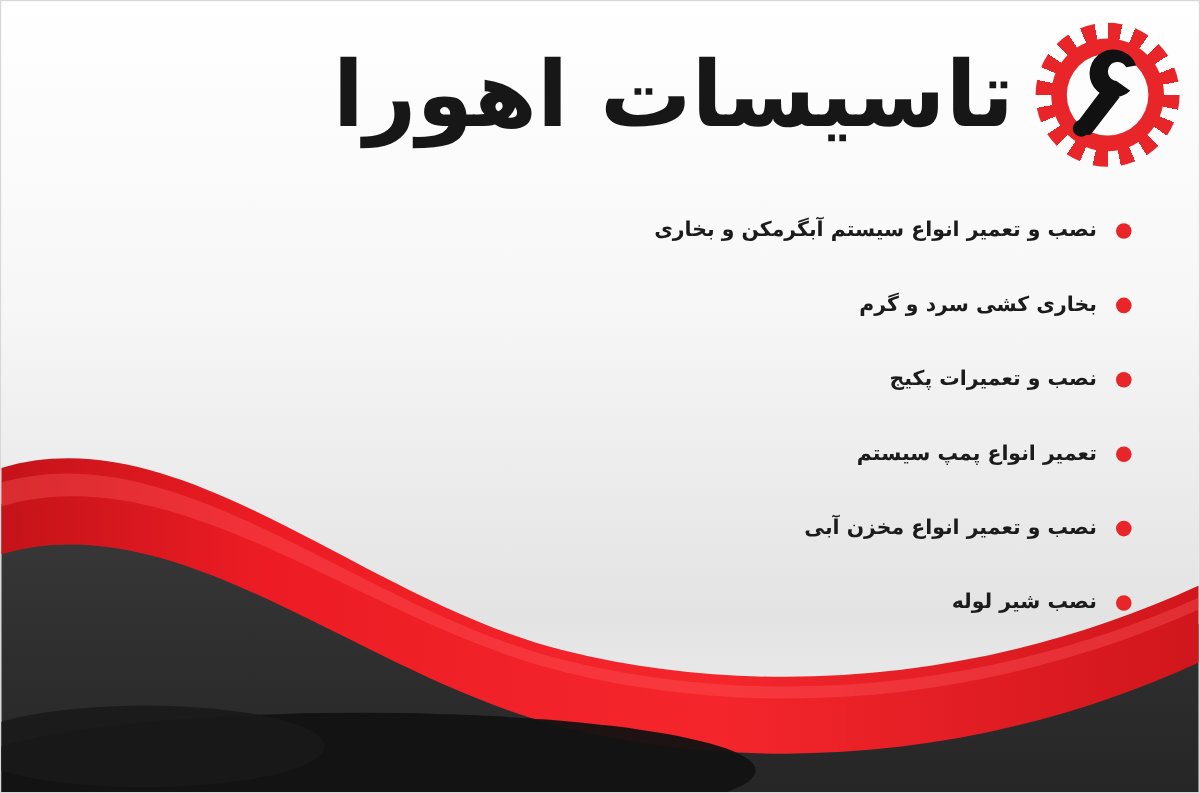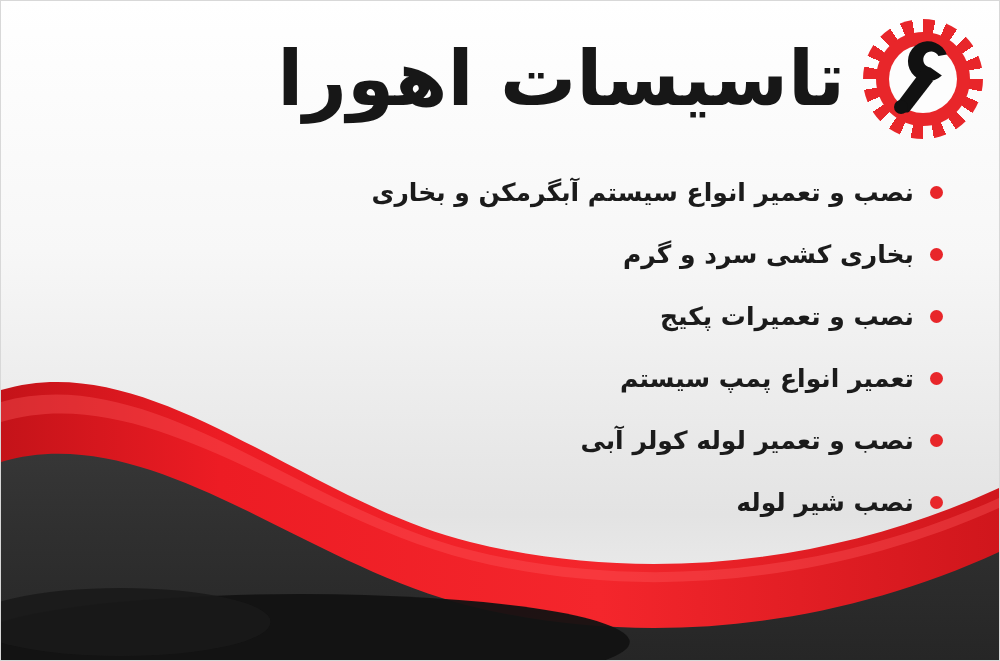--- a/index.html
+++ b/index.html
@@ -113,21 +113,21 @@
     padding-right: 36px;
   }
   .bullet {
     width: 13px;
     height: 13px;
     border-radius: 50%;
     background: #e8262a;
     flex: 0 0 auto;
   }
   .service-text {
-    font-size: 25px;
+    font-size: 17px;
     font-weight: bold;
     color: #1b1b1b;
     white-space: nowrap;
   }
 
   
   .decor {
     position: absolute;
     left: 0;
     right: 0;
@@ -177,21 +177,21 @@
       <span class="service-text">نصب و تعمیرات پکیج</span>
     </div>
 
     <div class="service-item">
       <span class="bullet"></span>
       <span class="service-text">تعمیر انواع پمپ سیستم</span>
     </div>
 
     <div class="service-item">
       <span class="bullet"></span>
-      <span class="service-text">نصب و تعمیر لوله کولر آبی</span>
+      <span class="service-text">نصب و تعمیر انواع مخزن آبی</span>
     </div>
 
     <div class="service-item">
       <span class="bullet"></span>
       <span class="service-text">نصب شیر لوله</span>
     </div>
 
   </div>
 
   <div class="decor">

